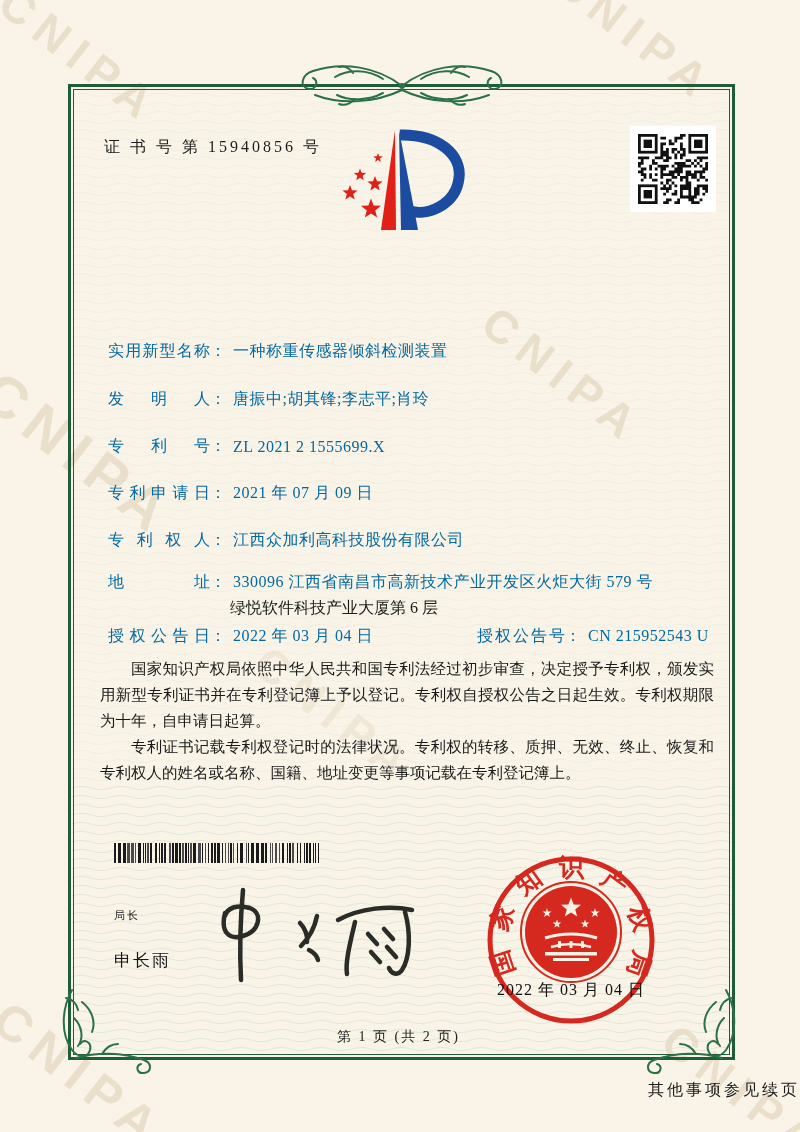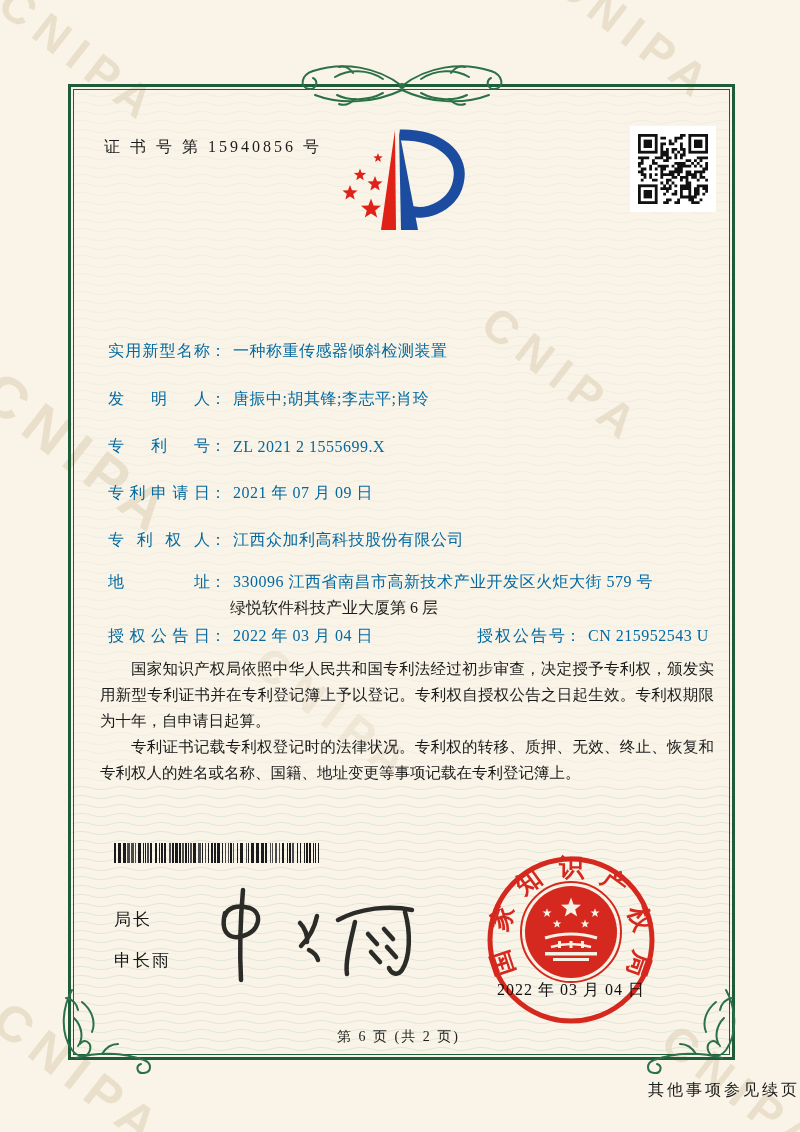--- a/index.html
+++ b/index.html
@@ -33,21 +33,21 @@
   .f-cont{position:absolute;left:230px;font-size:16px;color:#1b1b1b;z-index:3;white-space:nowrap;}
   .pair2{margin-left:104px;display:flex;align-items:baseline;}
   .pair2 .f-label{width:88px;}
   
   .body-text{position:absolute;left:100px;top:656px;width:614px;font-size:15.5px;
              line-height:26px;text-align:justify;color:#1a1a1a;z-index:3;}
   .body-text p{margin:0;text-indent:2em;font-family:Liberation Serif, serif;}
   
   #barcode{position:absolute;left:114px;top:843px;z-index:3;}
   
-  .sig-title{position:absolute;left:114px;top:908px;font-size:17px;color:#191919;z-index:3;letter-spacing:2px;}
+  .sig-title{position:absolute;left:114px;top:908px;font-size:11px;color:#191919;z-index:3;letter-spacing:2px;}
   .sig-name{position:absolute;left:114px;top:949px;font-size:17px;color:#191919;z-index:3;letter-spacing:2px;}
   #signature{position:absolute;left:205px;top:878px;z-index:3;}
   #signature path{stroke:#2b2b28;stroke-width:4.5;fill:none;stroke-linecap:round;stroke-linejoin:round;}
   
   #seal{position:absolute;left:483px;top:852px;z-index:4;}
   .seal-date{position:absolute;left:478px;top:980px;width:186px;text-align:center;
              font-size:16px;color:#111;z-index:5;letter-spacing:1px;}
   
   .page-info{position:absolute;left:68px;top:1028px;width:661px;text-align:center;
              font-size:14px;color:#222;z-index:3;letter-spacing:2px;}
@@ -391,16 +391,16 @@
       <path d="M68,95 Q88,89 108,95" fill="none" stroke-width="2.5"></path>
       <rect x="62" y="100" width="52" height="3.5" stroke="none"></rect>
       <rect x="70" y="106" width="36" height="3" stroke="none"></rect>
       <rect x="75" y="89" width="3" height="7" stroke="none"></rect>
       <rect x="86.5" y="89" width="3" height="7" stroke="none"></rect>
       <rect x="98" y="89" width="3" height="7" stroke="none"></rect>
     </g>
   </svg>
   <div class="seal-date">2022 年 03 月 04 日</div>
 
-  <div class="page-info">第 6 页 (共 2 页)</div>
+  <div class="page-info">第 1 页 (共 2 页)</div>
   <div class="cont-note">其他事项参见续页</div>
 
 </div>
 
 </body></html>

